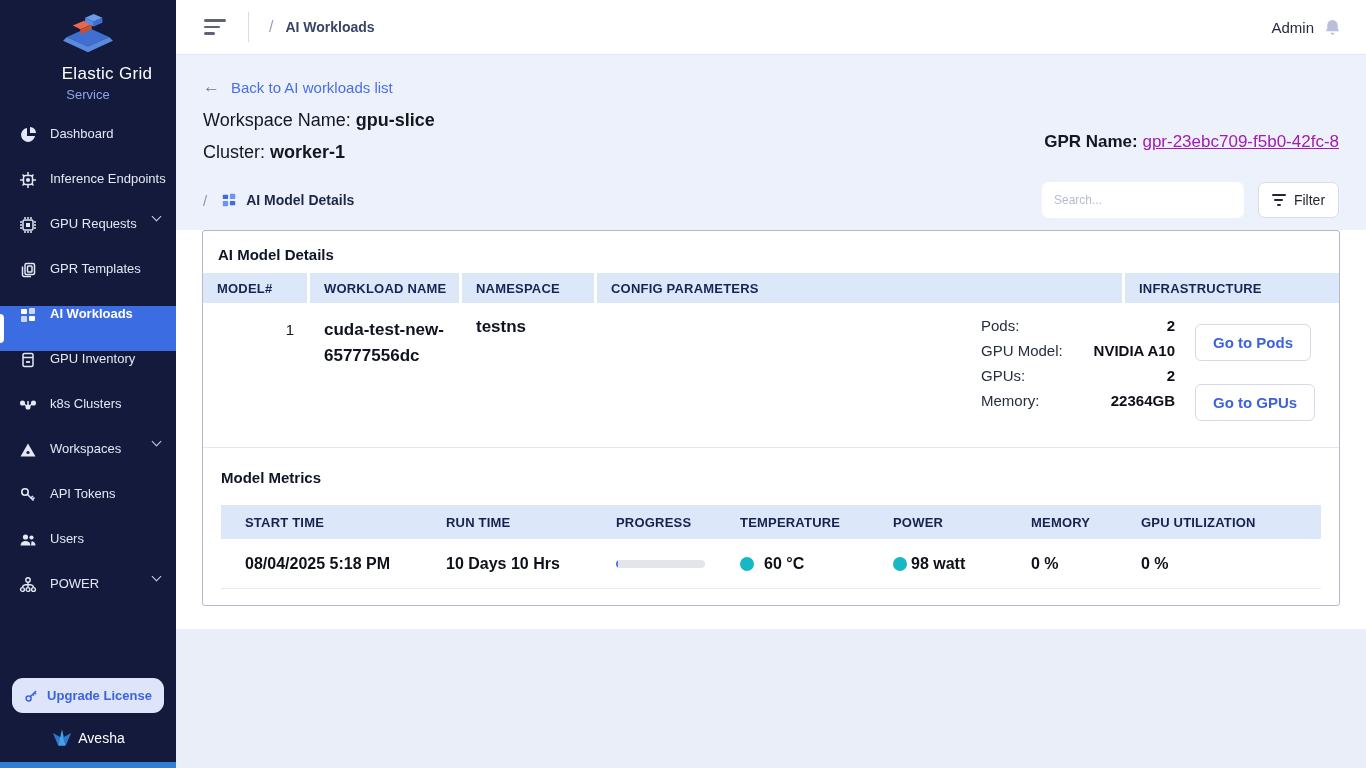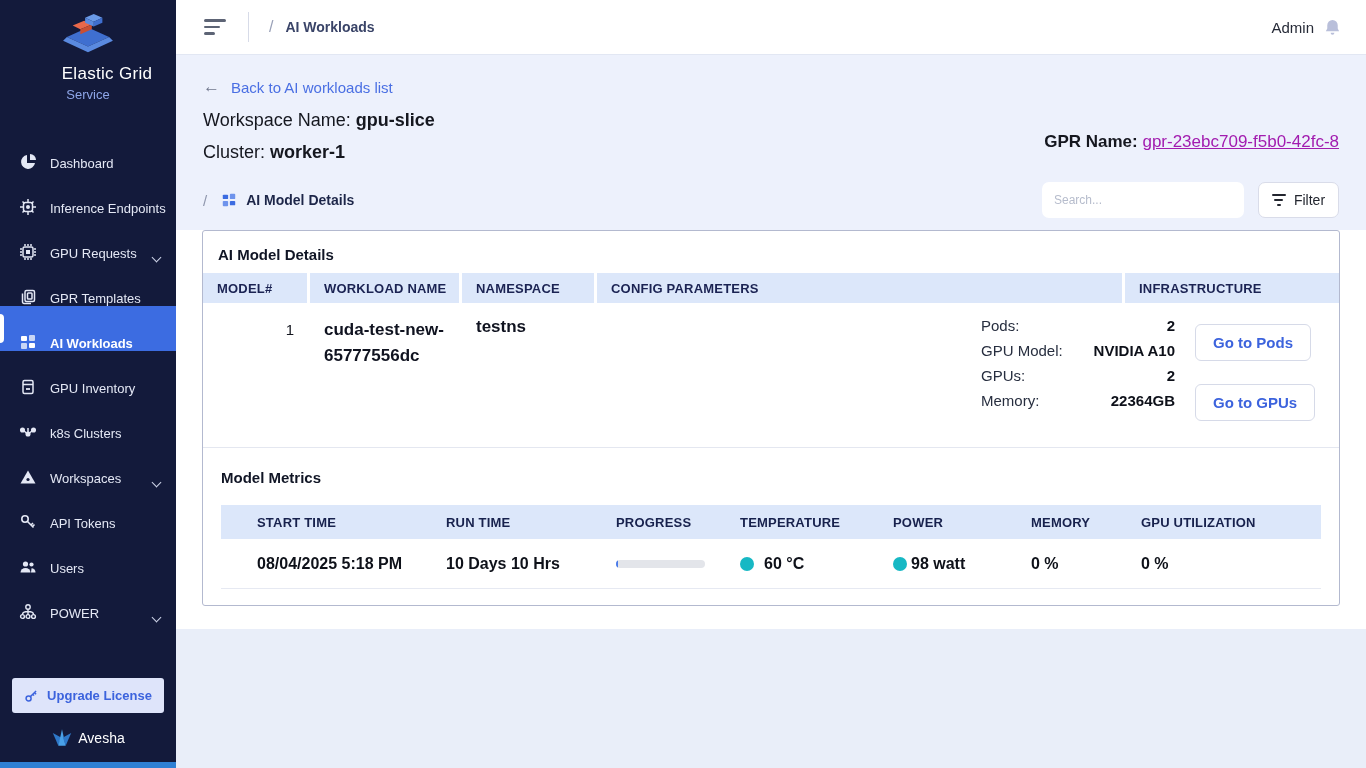--- a/index.html
+++ b/index.html
@@ -6,26 +6,26 @@
   html,body { width:1366px; height:768px; overflow:hidden; }
   body { font-family:"Liberation Sans", sans-serif; display:flex; background:#edf1fc; color:#12141d; }
 
   
   .sidebar { width:176px; height:768px; background:#131a3b; display:flex; flex-direction:column; flex-shrink:0; position:relative; }
   .logo-block { padding:14px 0 10px; text-align:center; }
   .logo-icon { width:58px; height:46px; margin:0 auto 4px; display:block; }
   .logo-title { color:#fff; font-size:17px; letter-spacing:.3px;margin-left:38px; }
   .logo-sub { color:#8ea6e8; font-size:13px; margin-top:3px; }
   .menu { flex:1; display:flex; flex-direction:column; margin-top:14px; }
-  .menu-item { height:45px; display:flex; align-items:flex-end; gap:13px; padding-left:19px; position:relative; color:#e4e8f5; font-size:13px; cursor:pointer; }
+  .menu-item { height:45px; display:flex; align-items:flex-start; gap:13px; padding-left:19px; position:relative; color:#e4e8f5; font-size:13px; cursor:pointer; }
   .menu-item .mi-icon { width:18px; height:18px; flex-shrink:0; display:flex; align-items:center; justify-content:center; }
   .menu-item.active { background:#3c6ce1; color:#ffffff; font-weight:bold; }
   .menu-item.active::before { content:""; position:absolute; left:0; top:8px; bottom:8px; width:4px; background:#fff; border-radius:0 4px 4px 0; }
   .chev { position:absolute; right:16px; width:7px; height:7px; border-right:1.6px solid #cdd3e8; border-bottom:1.6px solid #cdd3e8; transform:rotate(45deg); margin-top:-3px; }
-  .upgrade-btn { margin:10px 12px 8px; height:35px; background:#dee4fa; border:none; border-radius:3px; color:#3c63dd; font-weight:bold; font-size:13px; display:flex; align-items:center; justify-content:center; gap:8px; cursor:pointer; font-family:inherit; }
+  .upgrade-btn { margin:10px 12px 8px; height:35px; background:#dee4fa; border:none; border-radius:11px; color:#3c63dd; font-weight:bold; font-size:13px; display:flex; align-items:center; justify-content:center; gap:8px; cursor:pointer; font-family:inherit; }
   .avesha { display:flex; align-items:center; justify-content:center; gap:5px; color:#fff; font-size:14px; padding:8px 0 16px; }
   .side-strip { height:6px; background:#2f80d4; }
 
   
   .main { flex:1; display:flex; flex-direction:column; min-width:0; }
   .topbar { height:55px; background:#fff; border-bottom:1px solid #e2e7f3; display:flex; align-items:center; padding:0 24px 0 28px; flex-shrink:0; }
   .burger { display:flex; flex-direction:column; gap:4px; cursor:pointer; }
   .burger span { height:2.5px; background:#5d6475; border-radius:2px; }
   .burger .b1{width:22px}.burger .b2{width:16px}.burger .b3{width:11px}
   .tb-divider { width:1px; height:30px; background:#d7dbe8; margin:0 20px 0 22px; }
@@ -73,21 +73,21 @@
   .infra-line .il { color:#272e3f; }
   .infra-line .iv { font-weight:bold; color:#0d1019; }
   .cell-nav { display:flex; flex-direction:column; gap:23px; padding-top:7px; align-items:flex-start; }
   .nav-btn { background:#fff; border:1px solid #d6dae8; border-radius:6px; height:37px; padding:0 17px; font-size:15px; font-weight:bold; color:#3c63dd; cursor:pointer; font-family:inherit; }
 
   .metrics-sec { padding:21px 18px 16px; }
   .metrics-title { font-size:15px; font-weight:bold; color:#101525; }
   .metrics-table { margin-top:19px; }
   .met-header { display:flex; background:#dce7fa; height:34px; align-items:center; }
   .met-h { font-size:13px; font-weight:bold; color:#17214d; letter-spacing:.2px; }
-  .m0{width:225px; padding-left:36px;}.m1{width:170px}.m2{width:124px}.m3{width:153px}.m4{width:138px}.m5{width:110px}.m6{flex:1}
+  .m0{width:225px; padding-left:24px;}.m1{width:170px}.m2{width:124px}.m3{width:153px}.m4{width:138px}.m5{width:110px}.m6{flex:1}
   .met-row { display:flex; align-items:center; height:50px; border-bottom:1px solid #e6e9f2; font-size:16px; font-weight:bold; color:#0e1119; }
   .prog-track { width:89px; height:8px; background:#e3e5ea; border-radius:4px; overflow:hidden; }
   .prog-fill { height:100%; background:#4a7bea; border-radius:4px 0 0 4px; }
   .dot { width:14px; height:14px; border-radius:50%; background:#17b8c4; flex-shrink:0; }
   .met-cell-flex { display:flex; align-items:center; }
 
   .bottom-zone { flex:1; background:#e9eef9; }
 </style>
 </head>
 <body>

